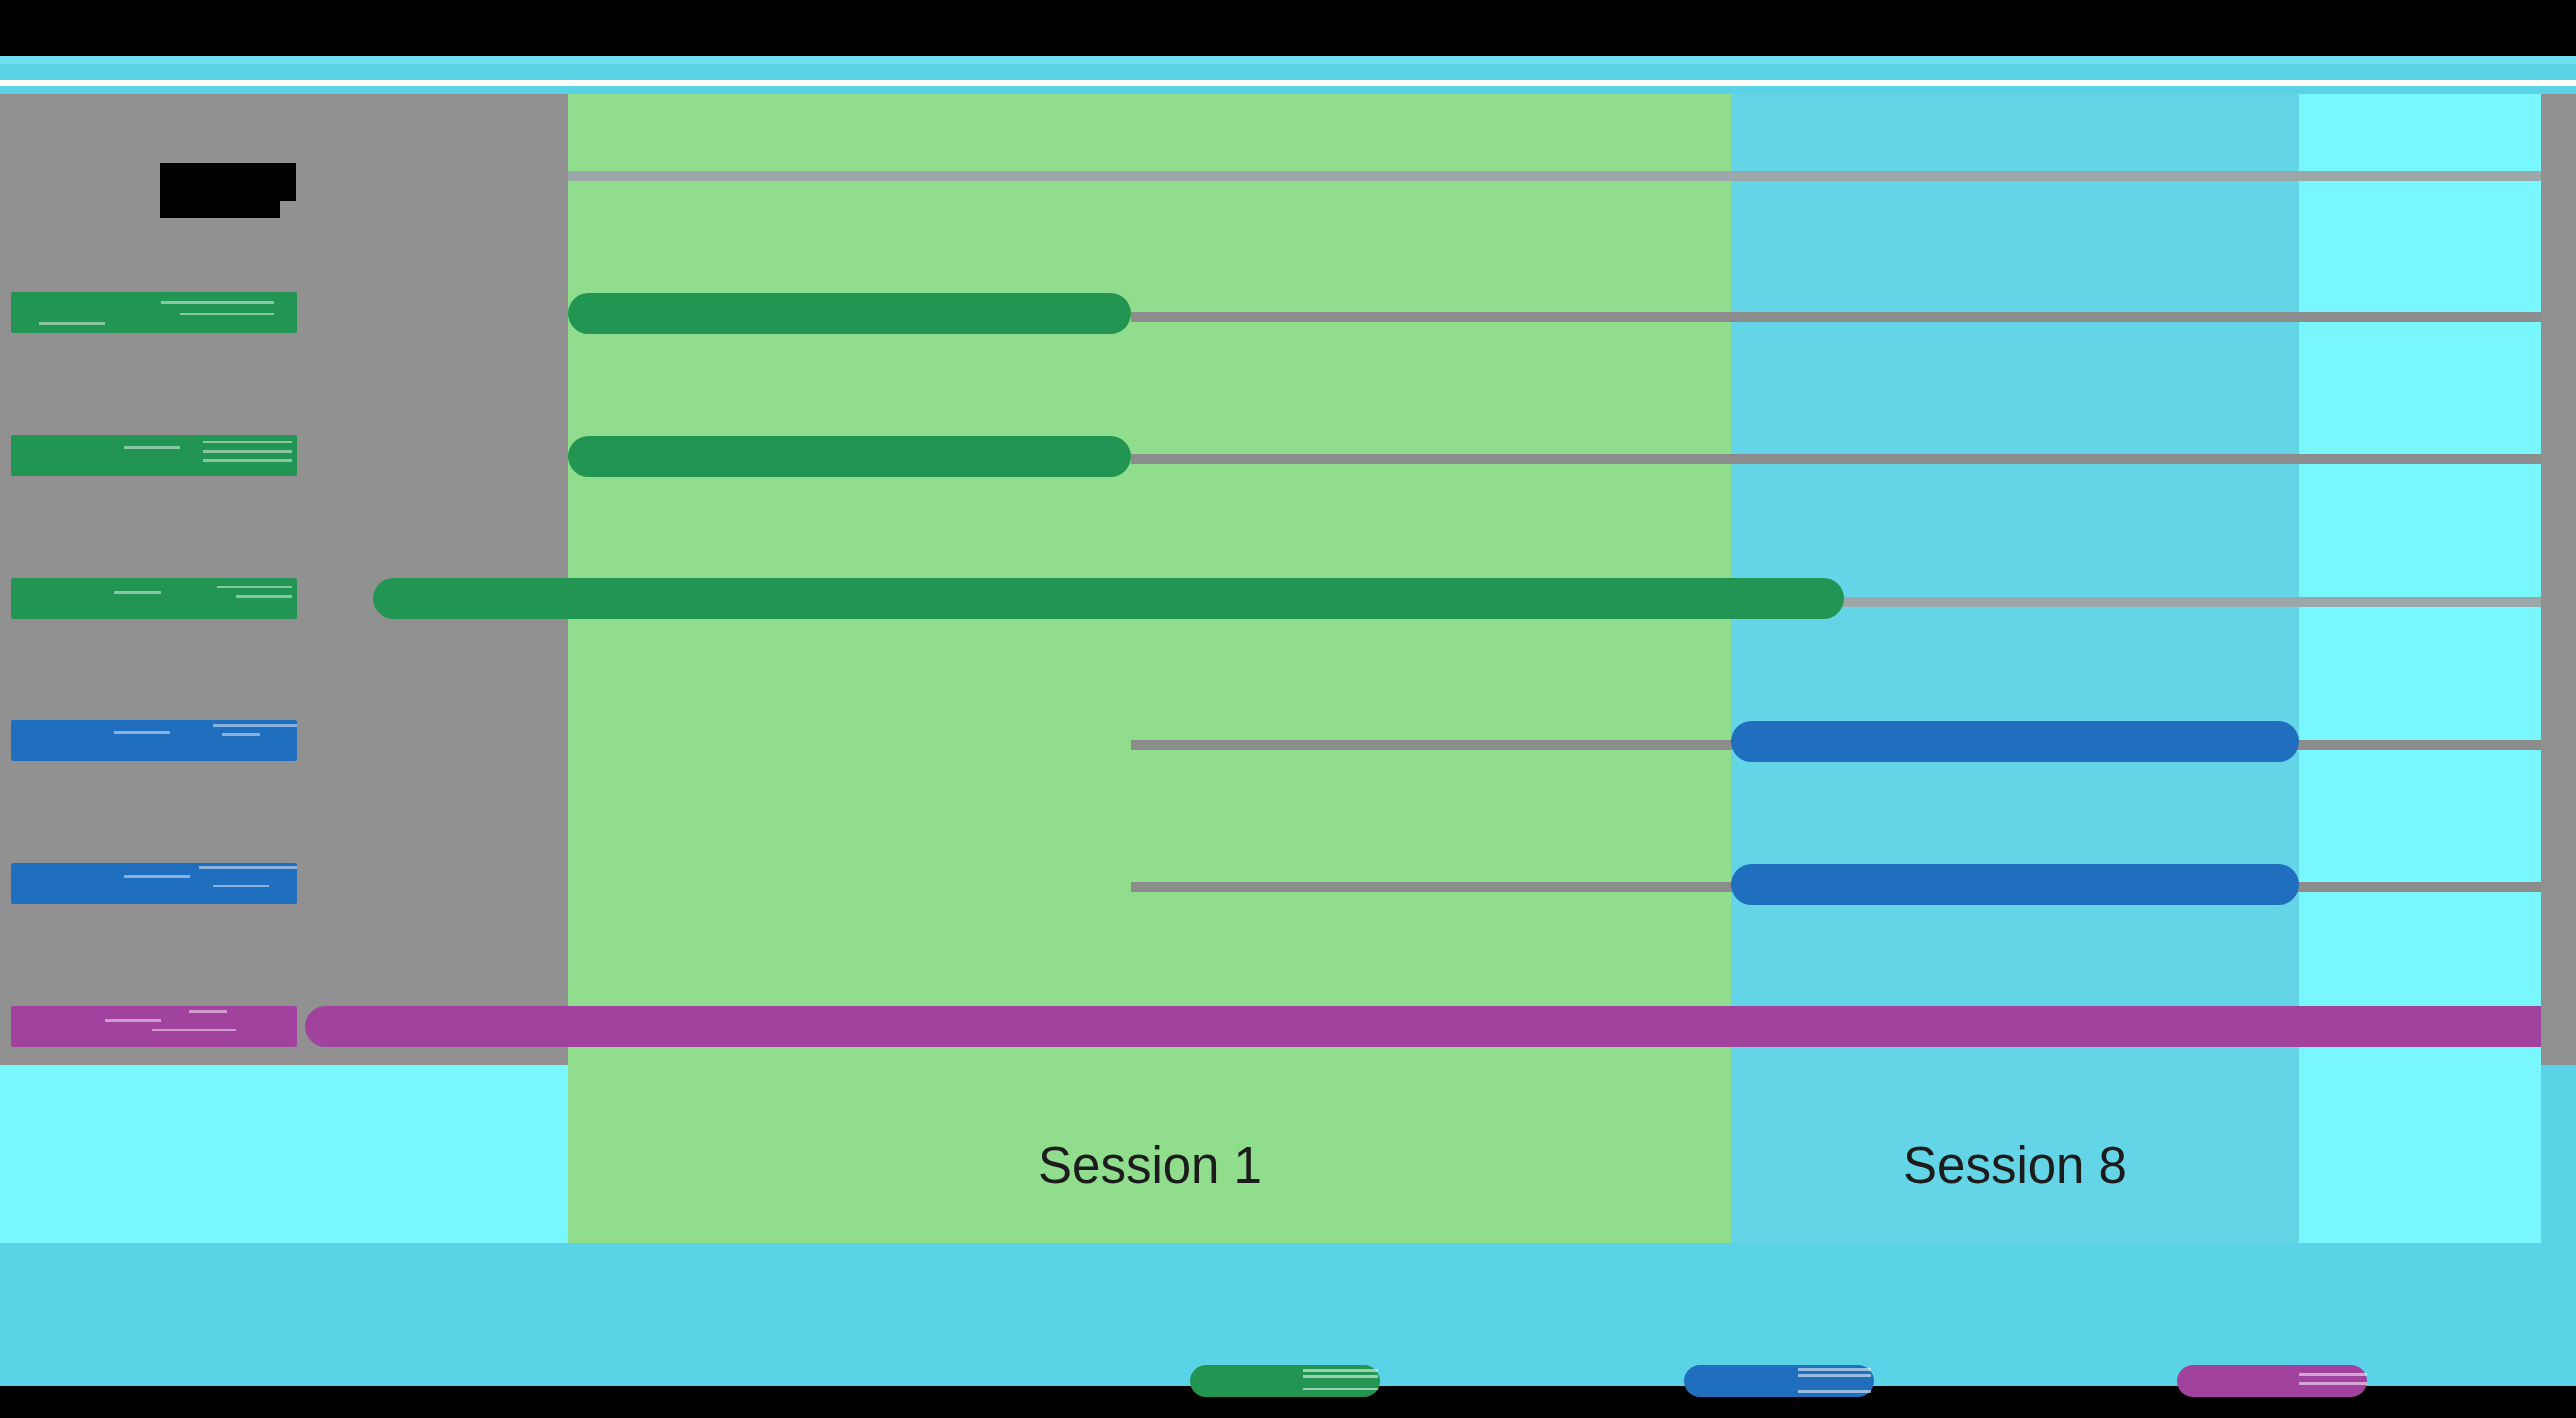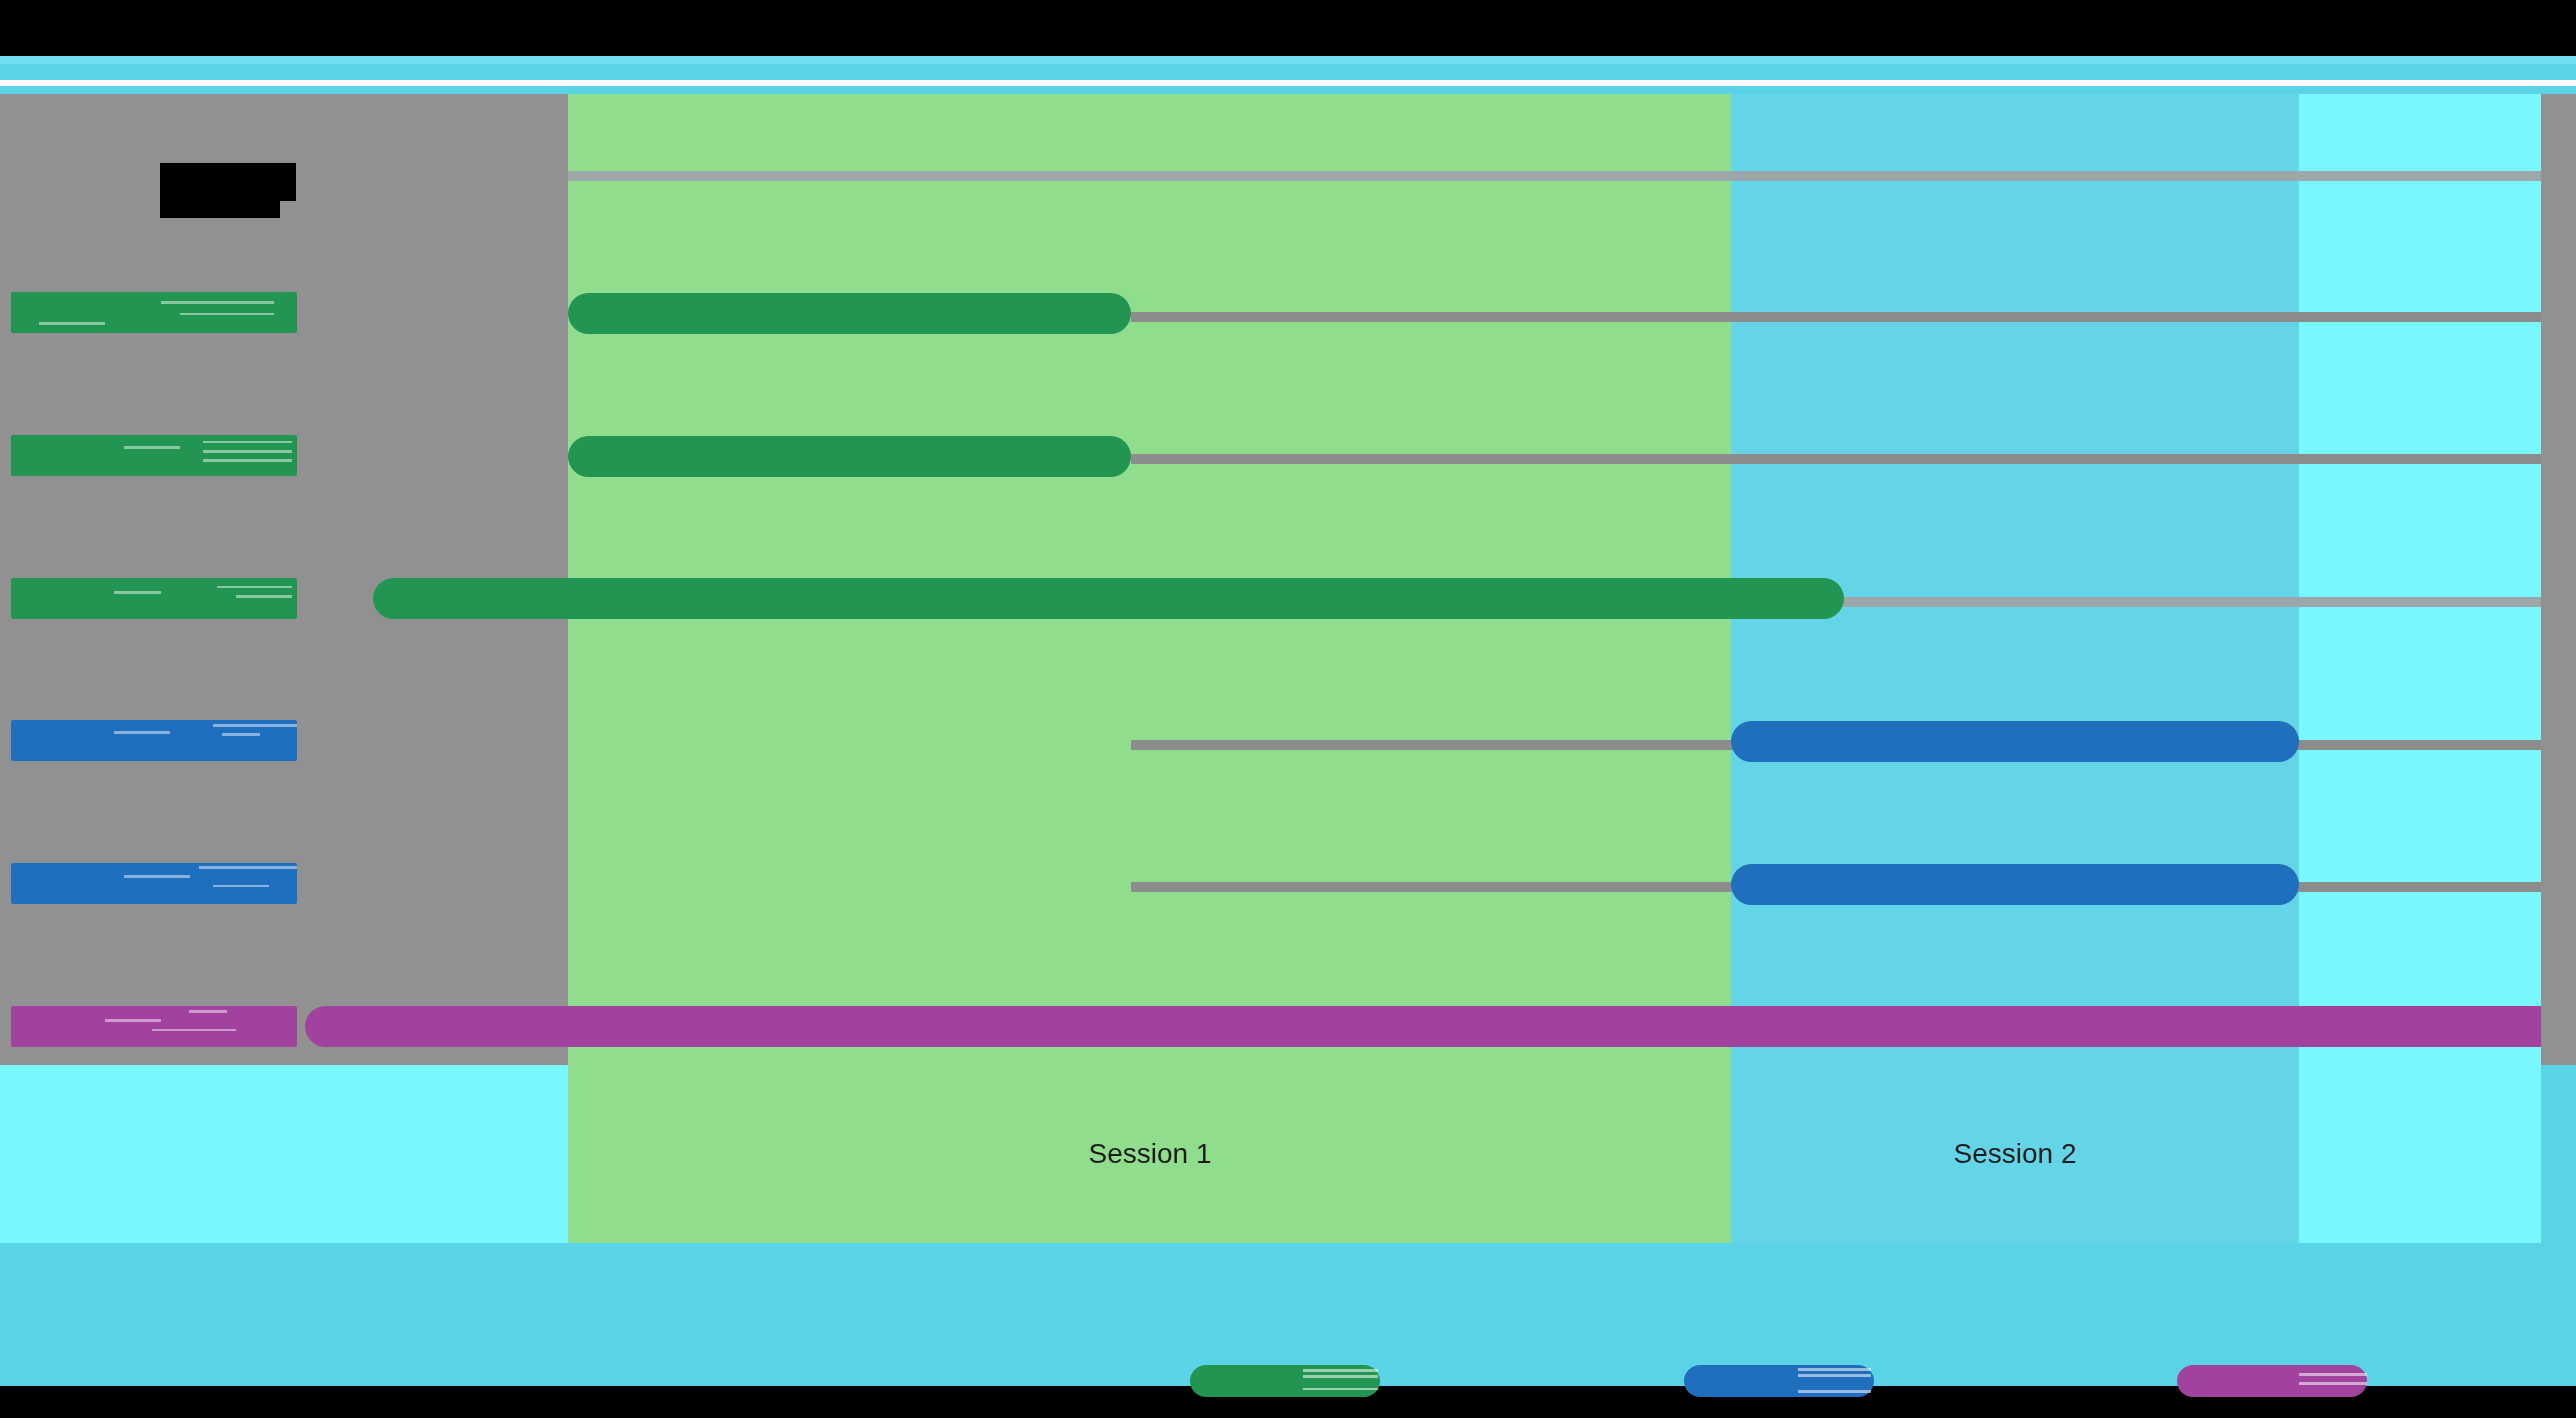--- a/index.html
+++ b/index.html
@@ -56,21 +56,21 @@
   #title-block{
     position:absolute;left:160px;top:107px;width:136px;height:38px;background:#000000;
   }
   #title-block2{
     position:absolute;left:160px;top:141px;width:120px;height:20.6px;background:#000000;
   }
 
   
   .session-caption{
     position:absolute;
-    color:#1c1c1c;font-size:28px;line-height:1;
+    color:#1c1c1c;font-size:51px;line-height:1;
     text-align:center;white-space:nowrap;
   }
 
   
   #legend{
     position:absolute;left:0;top:1309px;width:2576px;height:54px;
   }
   .legend-item{position:absolute;top:0;height:32px;border-radius:16px;}
   .legend-item.green{background:#229552;}
   .legend-item.blue{background:#1F6FBE;}
@@ -186,21 +186,21 @@
   <div id="title-block"></div>
   <div id="title-block2"></div>
 
   <div id="below-plot"></div>
   <div id="below-plot-band2"></div>
   <div id="below-plot-band3"></div>
   <div id="below-plot-band4"></div>
 
   <span class="session-caption" style="left:568px;top:1084px;width:1164px;">Session 1</span>
 
-  <span class="session-caption" style="left:1731px;top:1084px;width:568px;">Session 2</span>
+  <span class="session-caption" style="left:1731px;top:1084px;width:568px;">Session 8</span>
 
   <div id="legend">
     <div class="legend-item green" style="left:1190px;width:190px;">
       <span class="redact-lines">
         <i style="left:113px;top:3.8px;width:75px;"></i>
         <i style="left:113px;top:10.3px;width:75px;"></i>
         <i style="left:113px;top:22.5px;width:75px;"></i>
       </span>
     </div>
     <div class="legend-item blue" style="left:1684px;width:190px;">

